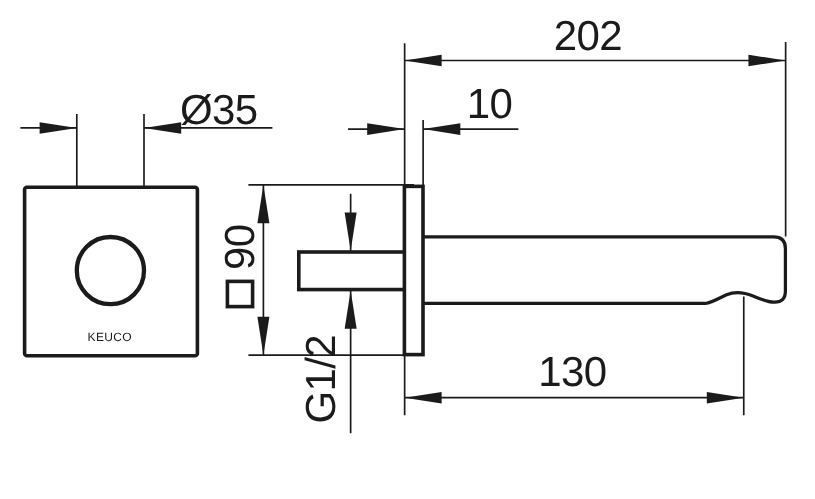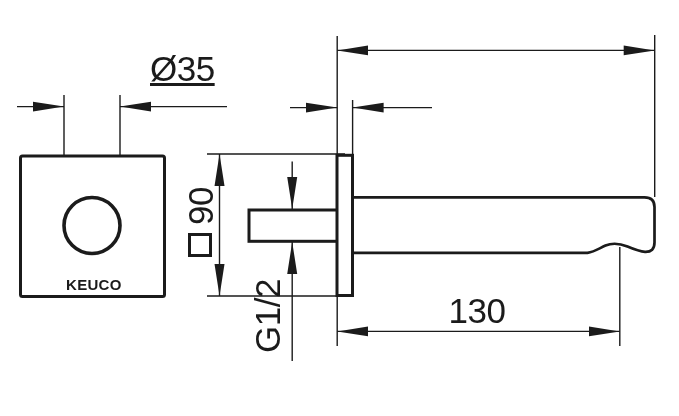--- a/index.html
+++ b/index.html
@@ -28,22 +28,22 @@
     transform:rotate(-90deg);
   }
   .sq-symbol{
     display:inline-block;
     width:18px;height:18px;
     border:3.5px solid #1b1b1b;
     box-sizing:content-box;
   }
   .brand{
     position:absolute;
-    font-size:15px;
-    font-weight:bold;
+    font-size:10px;
+    font-weight:normal;
     letter-spacing:0.3px;
     color:#1b1b1b;
     text-align:center;
   }
 </style>
 </head>
 <body>
 
 <div class="canvas">
 
@@ -99,23 +99,25 @@
                C619.5 243.3 611.5 243 605.5 245.6
                C599.5 248.2 594.5 251.9 587.5 252.9 H352.8" fill="none" stroke="#1b1b1b" stroke-width="2.7" stroke-linejoin="round"></path>
     </g>
 
     <g>
       <rect x="20.5" y="156" width="144" height="140.5" rx="2" fill="#ffffff" stroke="#1b1b1b" stroke-width="3"></rect>
       <circle cx="92" cy="225.5" r="28" fill="#ffffff" stroke="#1b1b1b" stroke-width="3.6"></circle>
     </g>
   </svg>
 
+  <div class="label center" style="left:430px;top:13px;width:120px;">202</div>
 
+  <div class="label center" style="left:348px;top:69px;width:120px;">10</div>
 
-  <div class="label" style="left:150px;top:51px;text-decoration:underline;">Ø35</div>
+  <div class="label" style="left:150px;top:74px;">Ø35</div>
 
   <div class="label center" style="left:417px;top:293px;width:120px;">130</div>
 
   <div class="label rot" style="left:158px;top:204px;width:84px;height:36px;">
     <span class="sq-symbol"></span>
     <span>90</span>
   </div>
 
   <div class="label rot" style="left:222px;top:298px;width:90px;height:36px;">
     <span>G1/2</span>

